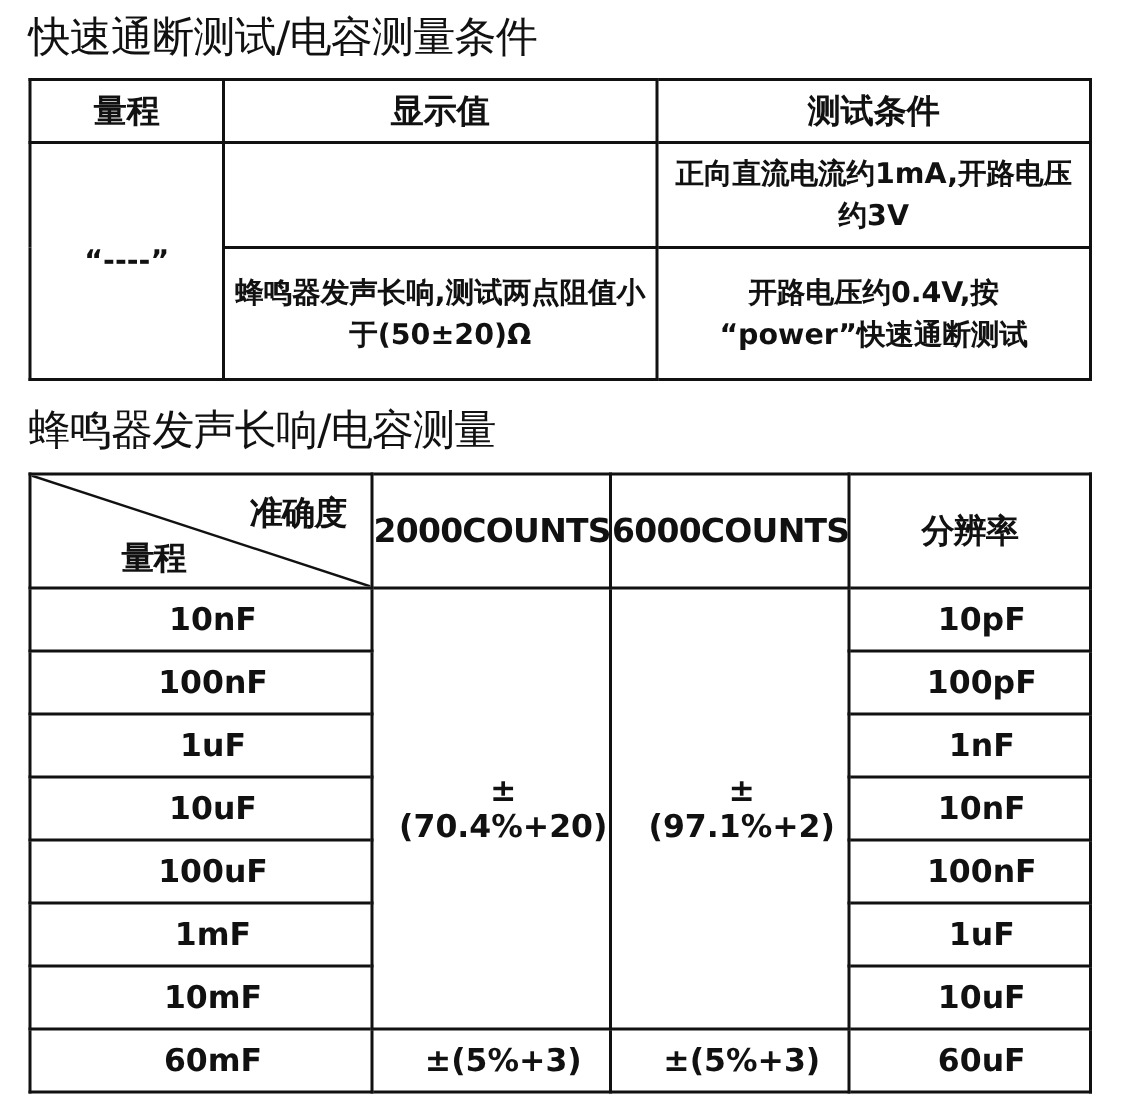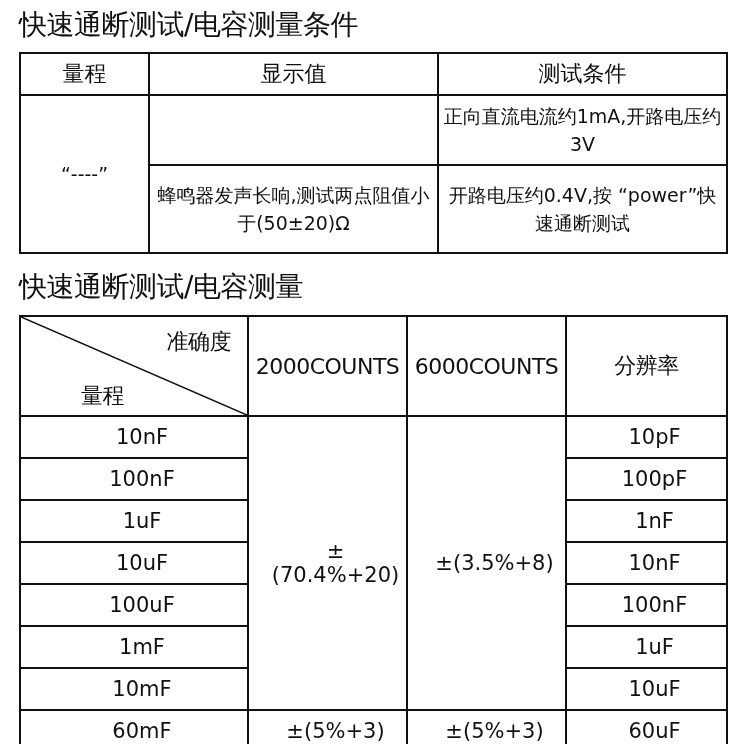--- a/index.html
+++ b/index.html
@@ -13,31 +13,31 @@
     letter-spacing: -0.5px; white-space: nowrap;
   }
   .t1 { top: 8px; }
   .t2 { top: 270px; }
   table {
     position: absolute; border-collapse: collapse; table-layout: fixed;
     border: 2px solid #111;
   }
   td, th {
     border: 2px solid #111; text-align: center; vertical-align: middle;
-    padding: 0; font-weight: normal; color: #111;
+    padding: 0; font-weight: bold; color: #111;
   }
   #tbl1 { left: 19px; top: 52px; width: 707px; }
   #tbl1 th { font-size: 22px; height: 40px; }
   #tbl1 td { font-size: 19px; line-height: 28px; }
   #tbl1 td.wrap { padding: 2px 2px; }
   #tbl2 { left: 19px; top: 315px; width: 707px; }
   #tbl2 th { font-size: 22px; height: 66px; letter-spacing: -0.5px; }
   #tbl2 td { font-size: 21px; height: 40px; padding-left: 16px; }
   .diag {
-    position: relative; padding: 16px !important;
+    position: relative; padding: 4px !important;
   }
   .diag svg { position: absolute; left: 0; top: 0; width: 100%; height: 100%; }
   .diag .top-label { position: absolute; right: 16px; top: 10px; font-size: 22px; }
   .diag .bot-label { position: absolute; left: 60px; bottom: 4px; font-size: 22px; }
 </style>
 </head>
 <body>
 
 <div class="title t1">快速通断测试/电容测量条件</div>
 
@@ -58,21 +58,21 @@
     <td class="wrap"></td>
     <td class="wrap">正向直流电流约1mA,开路电压约3V</td>
   </tr>
   <tr style="height:88px">
     <td class="wrap">蜂鸣器发声长响,测试两点阻值小于(50±20)Ω</td>
     <td class="wrap">开路电压约0.4V,按 “power”快速通断测试</td>
   </tr>
 </tbody>
   </table>
 
-<div class="title t2">快速通断测试/电容测量</div>
+<div class="title t2">蜂鸣器发声长响/电容测量</div>
 
 <table id="tbl2">
   <colgroup>
       <col style="width:228px">
       <col style="width:159px">
       <col style="width:159px">
       <col style="width:161px">
     </colgroup>
   <tbody>
       <tr>
@@ -83,21 +83,21 @@
       <span class="top-label">准确度</span>
       <span class="bot-label">量程</span>
     </th>
     <th>2000COUNTS</th>
     <th>6000COUNTS</th>
     <th>分辨率</th>
   </tr>
   <tr>
     <td>10nF</td>
     <td rowspan="7">±(70.4%+20)</td>
-    <td rowspan="7">±(3.5%+8)</td>
+    <td rowspan="7">±(97.1%+2)</td>
     <td>10pF</td>
   </tr>
   <tr>
     <td>100nF</td>
     <td>100pF</td>
   </tr>
   <tr>
     <td>1uF</td>
     <td>1nF</td>
   </tr>

